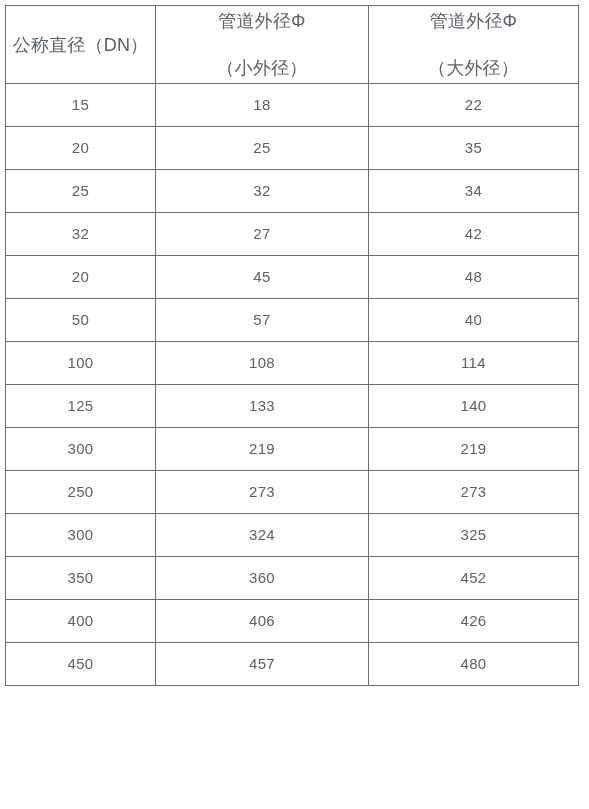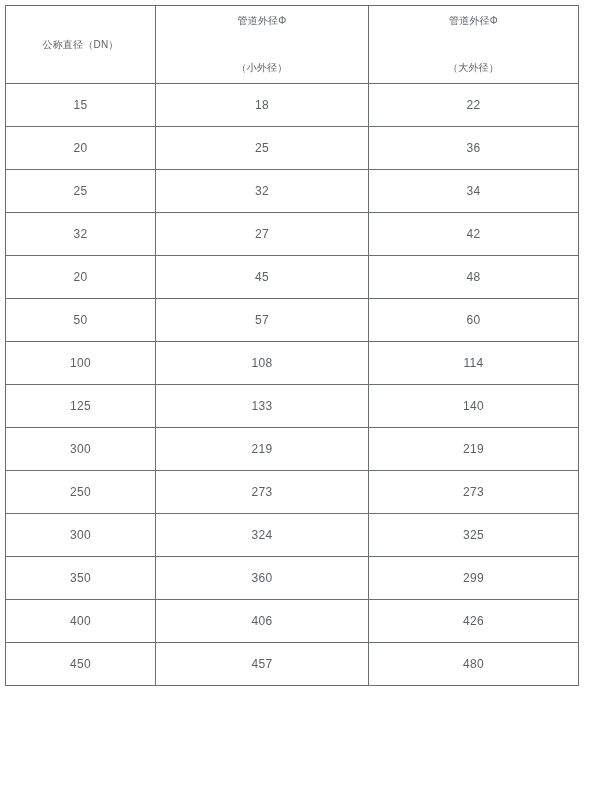--- a/index.html
+++ b/index.html
@@ -42,37 +42,37 @@
     text-align: center;
     vertical-align: middle;
     color: #5c6166;
     background: #ffffff;
     padding: 0;
   }
 
   .spec-table thead th {
     height: 69px;
     font-weight: normal;
-    font-size: 10px;
+    font-size: 18px;
     line-height: 30px;
     letter-spacing: 0.2px;
   }
 
   .spec-table thead th .hdr-line {
     display: block;
     white-space: nowrap;
   }
 
   .spec-table thead th .hdr-line + .hdr-line {
     margin-top: 17px;
   }
 
   .spec-table tbody td {
     height: 42px;
-    font-size: 12px;
+    font-size: 15px;
     line-height: 42px;
     letter-spacing: 0.3px;
   }
 </style>
 </head>
 <body>
 
 <div class="page">
 
   <table class="spec-table">
@@ -98,41 +98,41 @@
     </thead>
     <tbody id="table-body">
         <tr>
           <td>15</td>
           <td>18</td>
           <td>22</td>
         </tr>
         <tr>
           <td>20</td>
           <td>25</td>
-          <td>36</td>
+          <td>35</td>
         </tr>
         <tr>
           <td>25</td>
           <td>32</td>
           <td>34</td>
         </tr>
         <tr>
           <td>32</td>
           <td>27</td>
           <td>42</td>
         </tr>
         <tr>
           <td>20</td>
           <td>45</td>
           <td>48</td>
         </tr>
         <tr>
           <td>50</td>
           <td>57</td>
-          <td>60</td>
+          <td>40</td>
         </tr>
         <tr>
           <td>100</td>
           <td>108</td>
           <td>114</td>
         </tr>
         <tr>
           <td>125</td>
           <td>133</td>
           <td>140</td>
@@ -148,21 +148,21 @@
           <td>273</td>
         </tr>
         <tr>
           <td>300</td>
           <td>324</td>
           <td>325</td>
         </tr>
         <tr>
           <td>350</td>
           <td>360</td>
-          <td>299</td>
+          <td>452</td>
         </tr>
         <tr>
           <td>400</td>
           <td>406</td>
           <td>426</td>
         </tr>
         <tr>
           <td>450</td>
           <td>457</td>
           <td>480</td>

